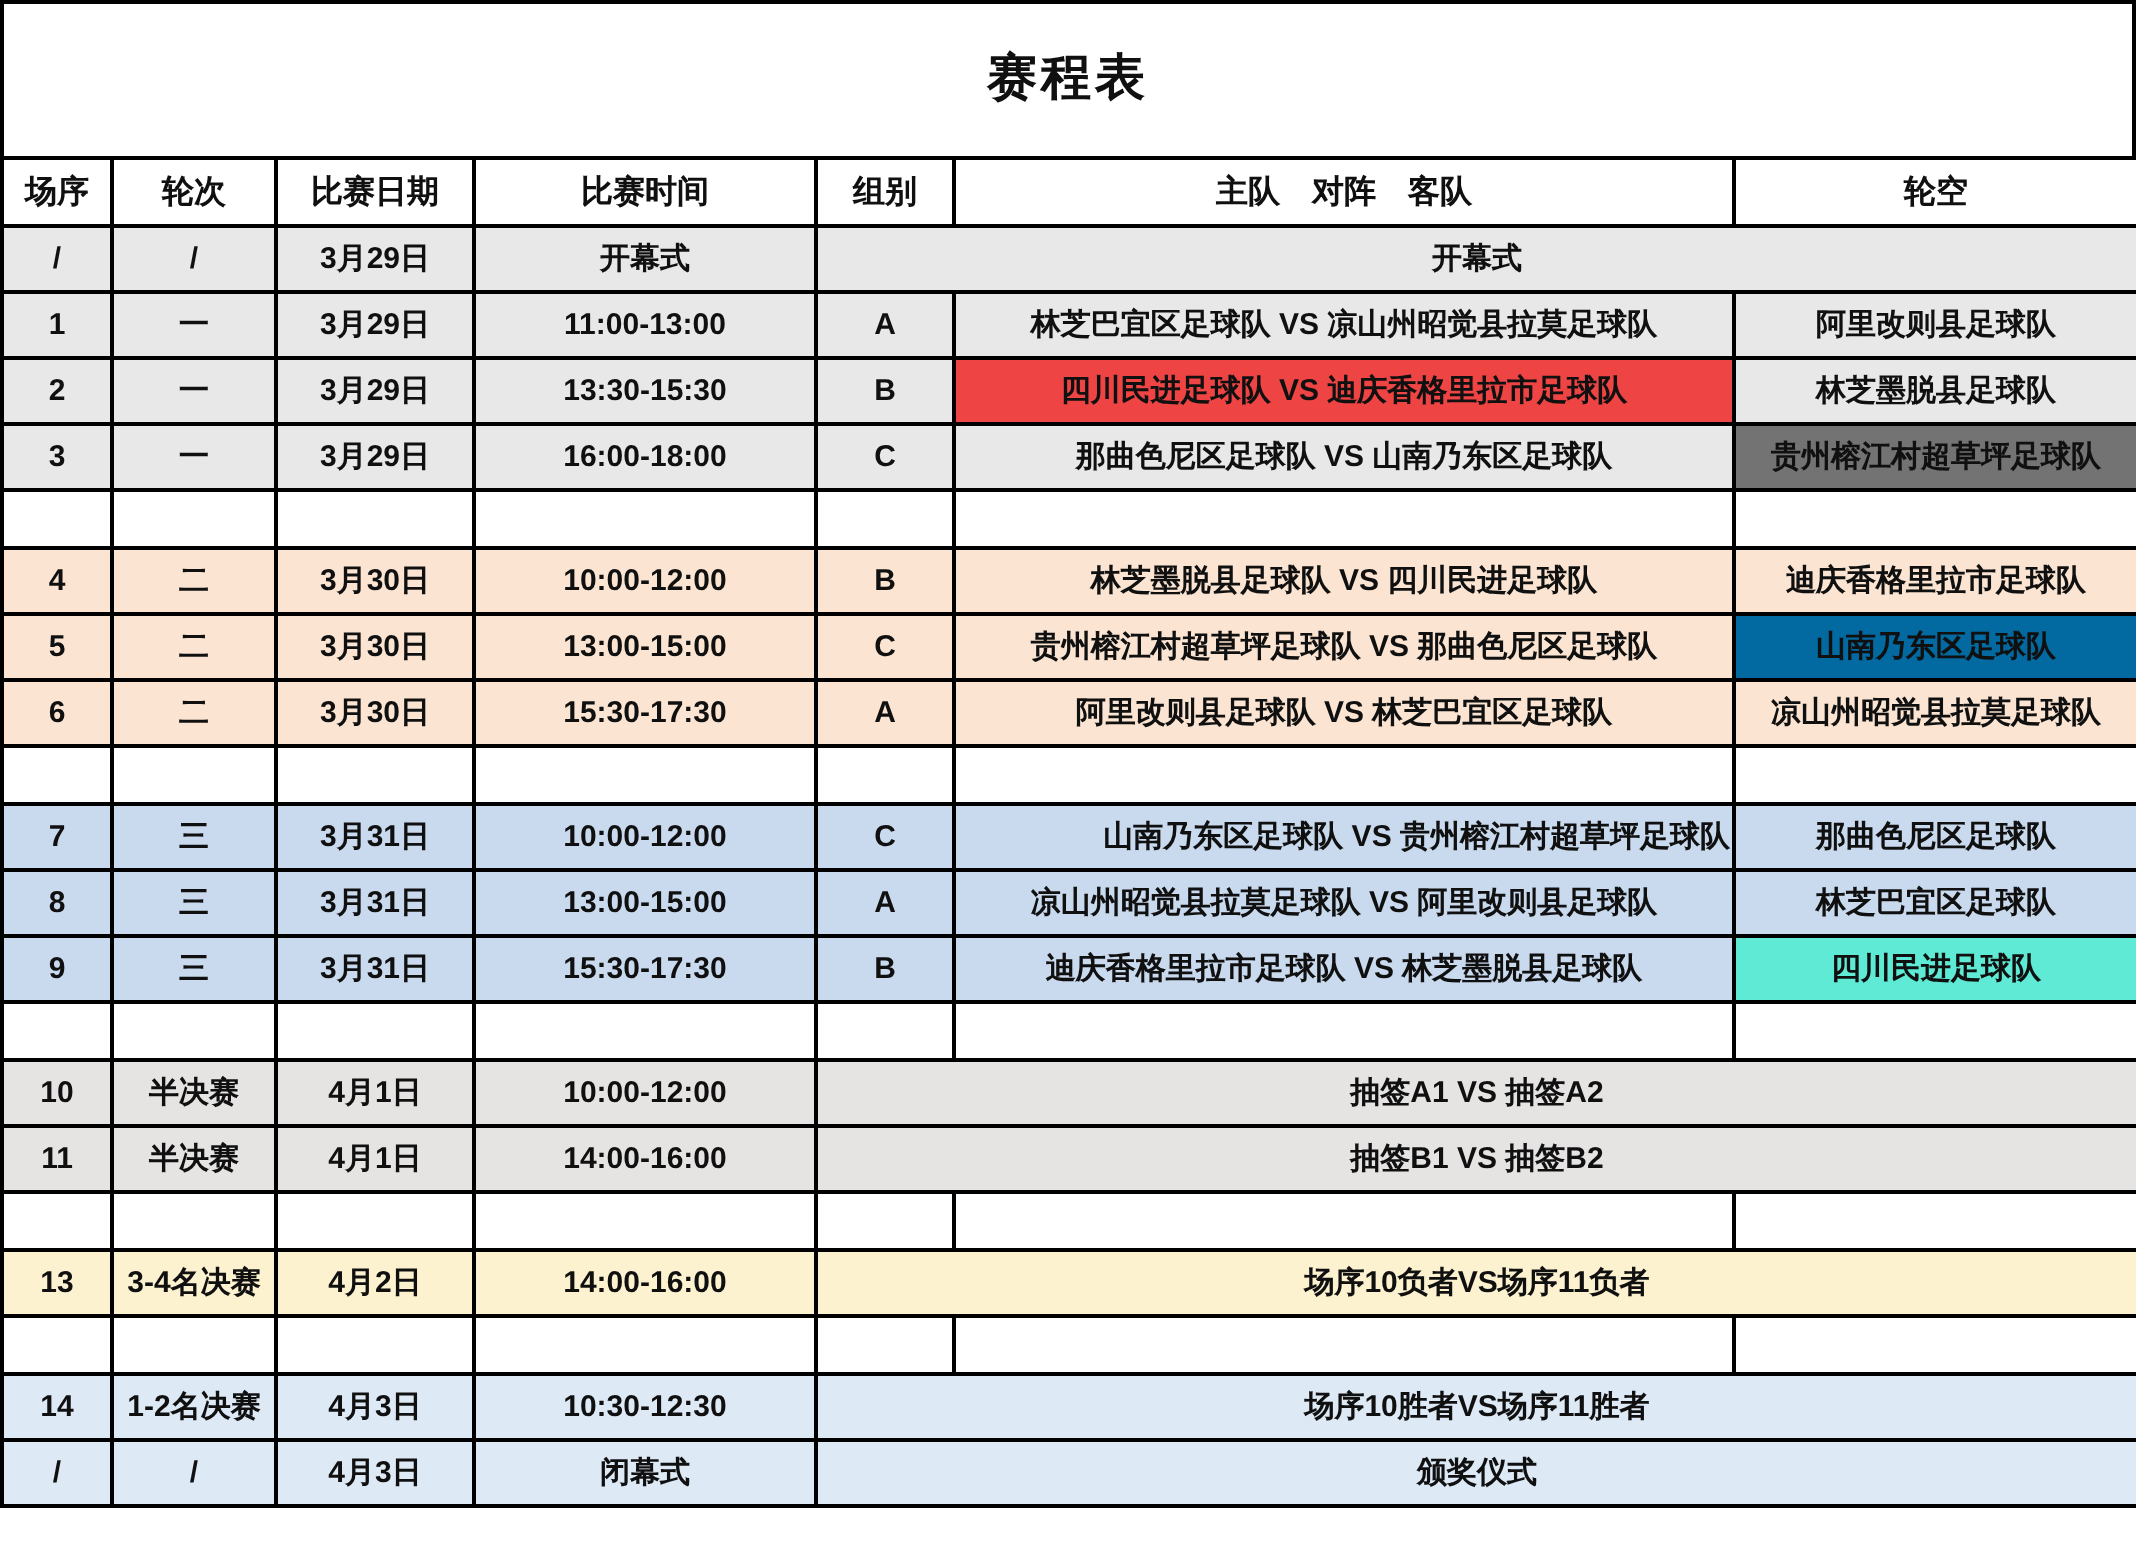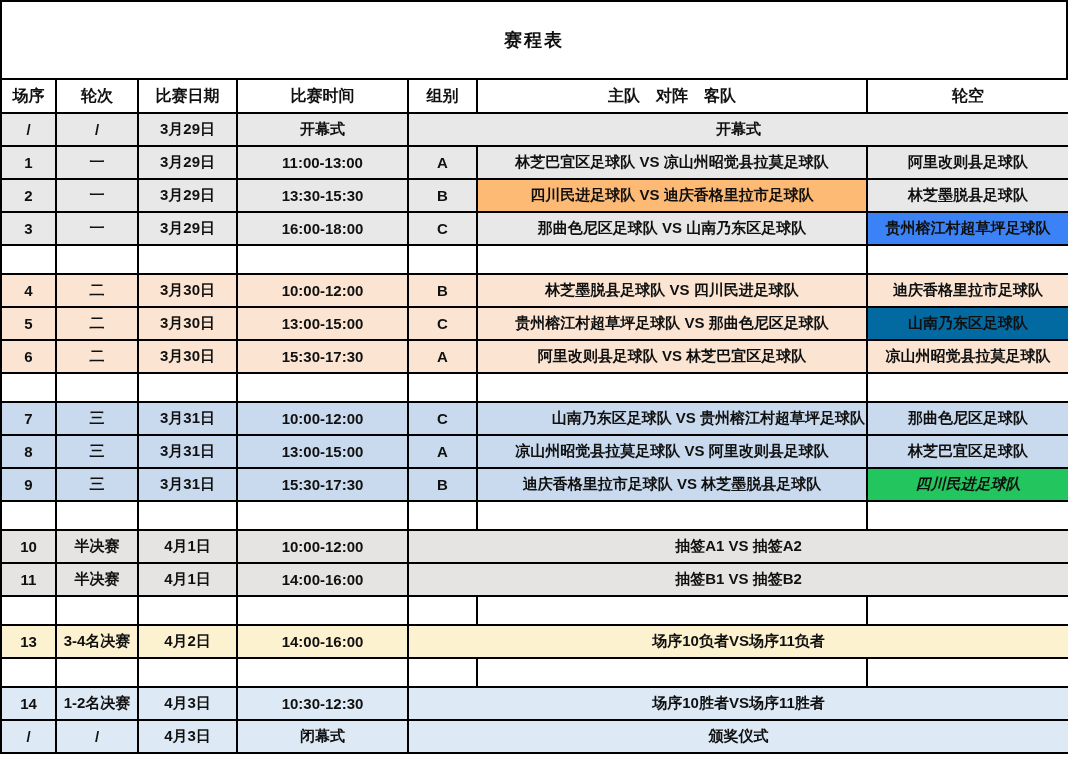--- a/index.html
+++ b/index.html
@@ -12,21 +12,21 @@
   .title-block{
     box-sizing:border-box;
     height:78px;
     border:2px solid #000;
     border-bottom:none;
     background:#ffffff;
     display:flex;flex-direction:column;justify-content:center;align-items:center;
     text-align:center;
   }
   .title-line1{font-size:23px;font-weight:bold;letter-spacing:1px;line-height:1.3;}
-  .title-line2{font-size:18px;font-weight:bold;letter-spacing:2px;line-height:1.25;}
+  .title-line2{font-size:25px;font-weight:bold;letter-spacing:2px;line-height:1.25;}
   table{
     width:1068px;table-layout:fixed;border-collapse:collapse;
     background:#ffffff;
   }
   th,td{
     border:2px solid #000;
     text-align:center;vertical-align:middle;
     font-weight:bold;
     white-space:nowrap;
     overflow:hidden;
@@ -83,31 +83,31 @@
           <td style="background: rgb(233, 232, 232);">A</td>
           <td style="background: rgb(233, 232, 232);">林芝巴宜区足球队 VS 凉山州昭觉县拉莫足球队</td>
           <td style="background: rgb(233, 232, 232);">阿里改则县足球队</td>
         </tr>
         <tr>
           <td style="background: rgb(233, 232, 232);">2</td>
           <td style="background: rgb(233, 232, 232);">一</td>
           <td style="background: rgb(233, 232, 232);">3月29日</td>
           <td style="background: rgb(233, 232, 232);">13:30-15:30</td>
           <td style="background: rgb(233, 232, 232);">B</td>
-          <td style="background: #fdba74;">四川民进足球队 VS 迪庆香格里拉市足球队</td>
+          <td style="background: #ef4444;">四川民进足球队 VS 迪庆香格里拉市足球队</td>
           <td style="background: rgb(233, 232, 232);">林芝墨脱县足球队</td>
         </tr>
         <tr>
           <td style="background: rgb(233, 232, 232);">3</td>
           <td style="background: rgb(233, 232, 232);">一</td>
           <td style="background: rgb(233, 232, 232);">3月29日</td>
           <td style="background: rgb(233, 232, 232);">16:00-18:00</td>
           <td style="background: rgb(233, 232, 232);">C</td>
           <td style="background: rgb(233, 232, 232);">那曲色尼区足球队 VS 山南乃东区足球队</td>
-          <td style="background: #3b82f6;">贵州榕江村超草坪足球队</td>
+          <td style="background: #737373;">贵州榕江村超草坪足球队</td>
         </tr>
         <tr class="spacer">
           <td></td>
           <td></td>
           <td></td>
           <td></td>
           <td></td>
           <td></td>
           <td></td>
         </tr>
@@ -165,21 +165,21 @@
           <td style="background: rgb(201, 218, 238);">凉山州昭觉县拉莫足球队 VS 阿里改则县足球队</td>
           <td style="background: rgb(201, 218, 238);">林芝巴宜区足球队</td>
         </tr>
         <tr>
           <td style="background: rgb(201, 218, 238);">9</td>
           <td style="background: rgb(201, 218, 238);">三</td>
           <td style="background: rgb(201, 218, 238);">3月31日</td>
           <td style="background: rgb(201, 218, 238);">15:30-17:30</td>
           <td style="background: rgb(201, 218, 238);">B</td>
           <td style="background: rgb(201, 218, 238);">迪庆香格里拉市足球队 VS 林芝墨脱县足球队</td>
-          <td style="background: #22c55e; font-style: italic;">四川民进足球队</td>
+          <td style="background: #5eead4;">四川民进足球队</td>
         </tr>
         <tr class="spacer">
           <td></td>
           <td></td>
           <td></td>
           <td></td>
           <td></td>
           <td></td>
           <td></td>
         </tr>

